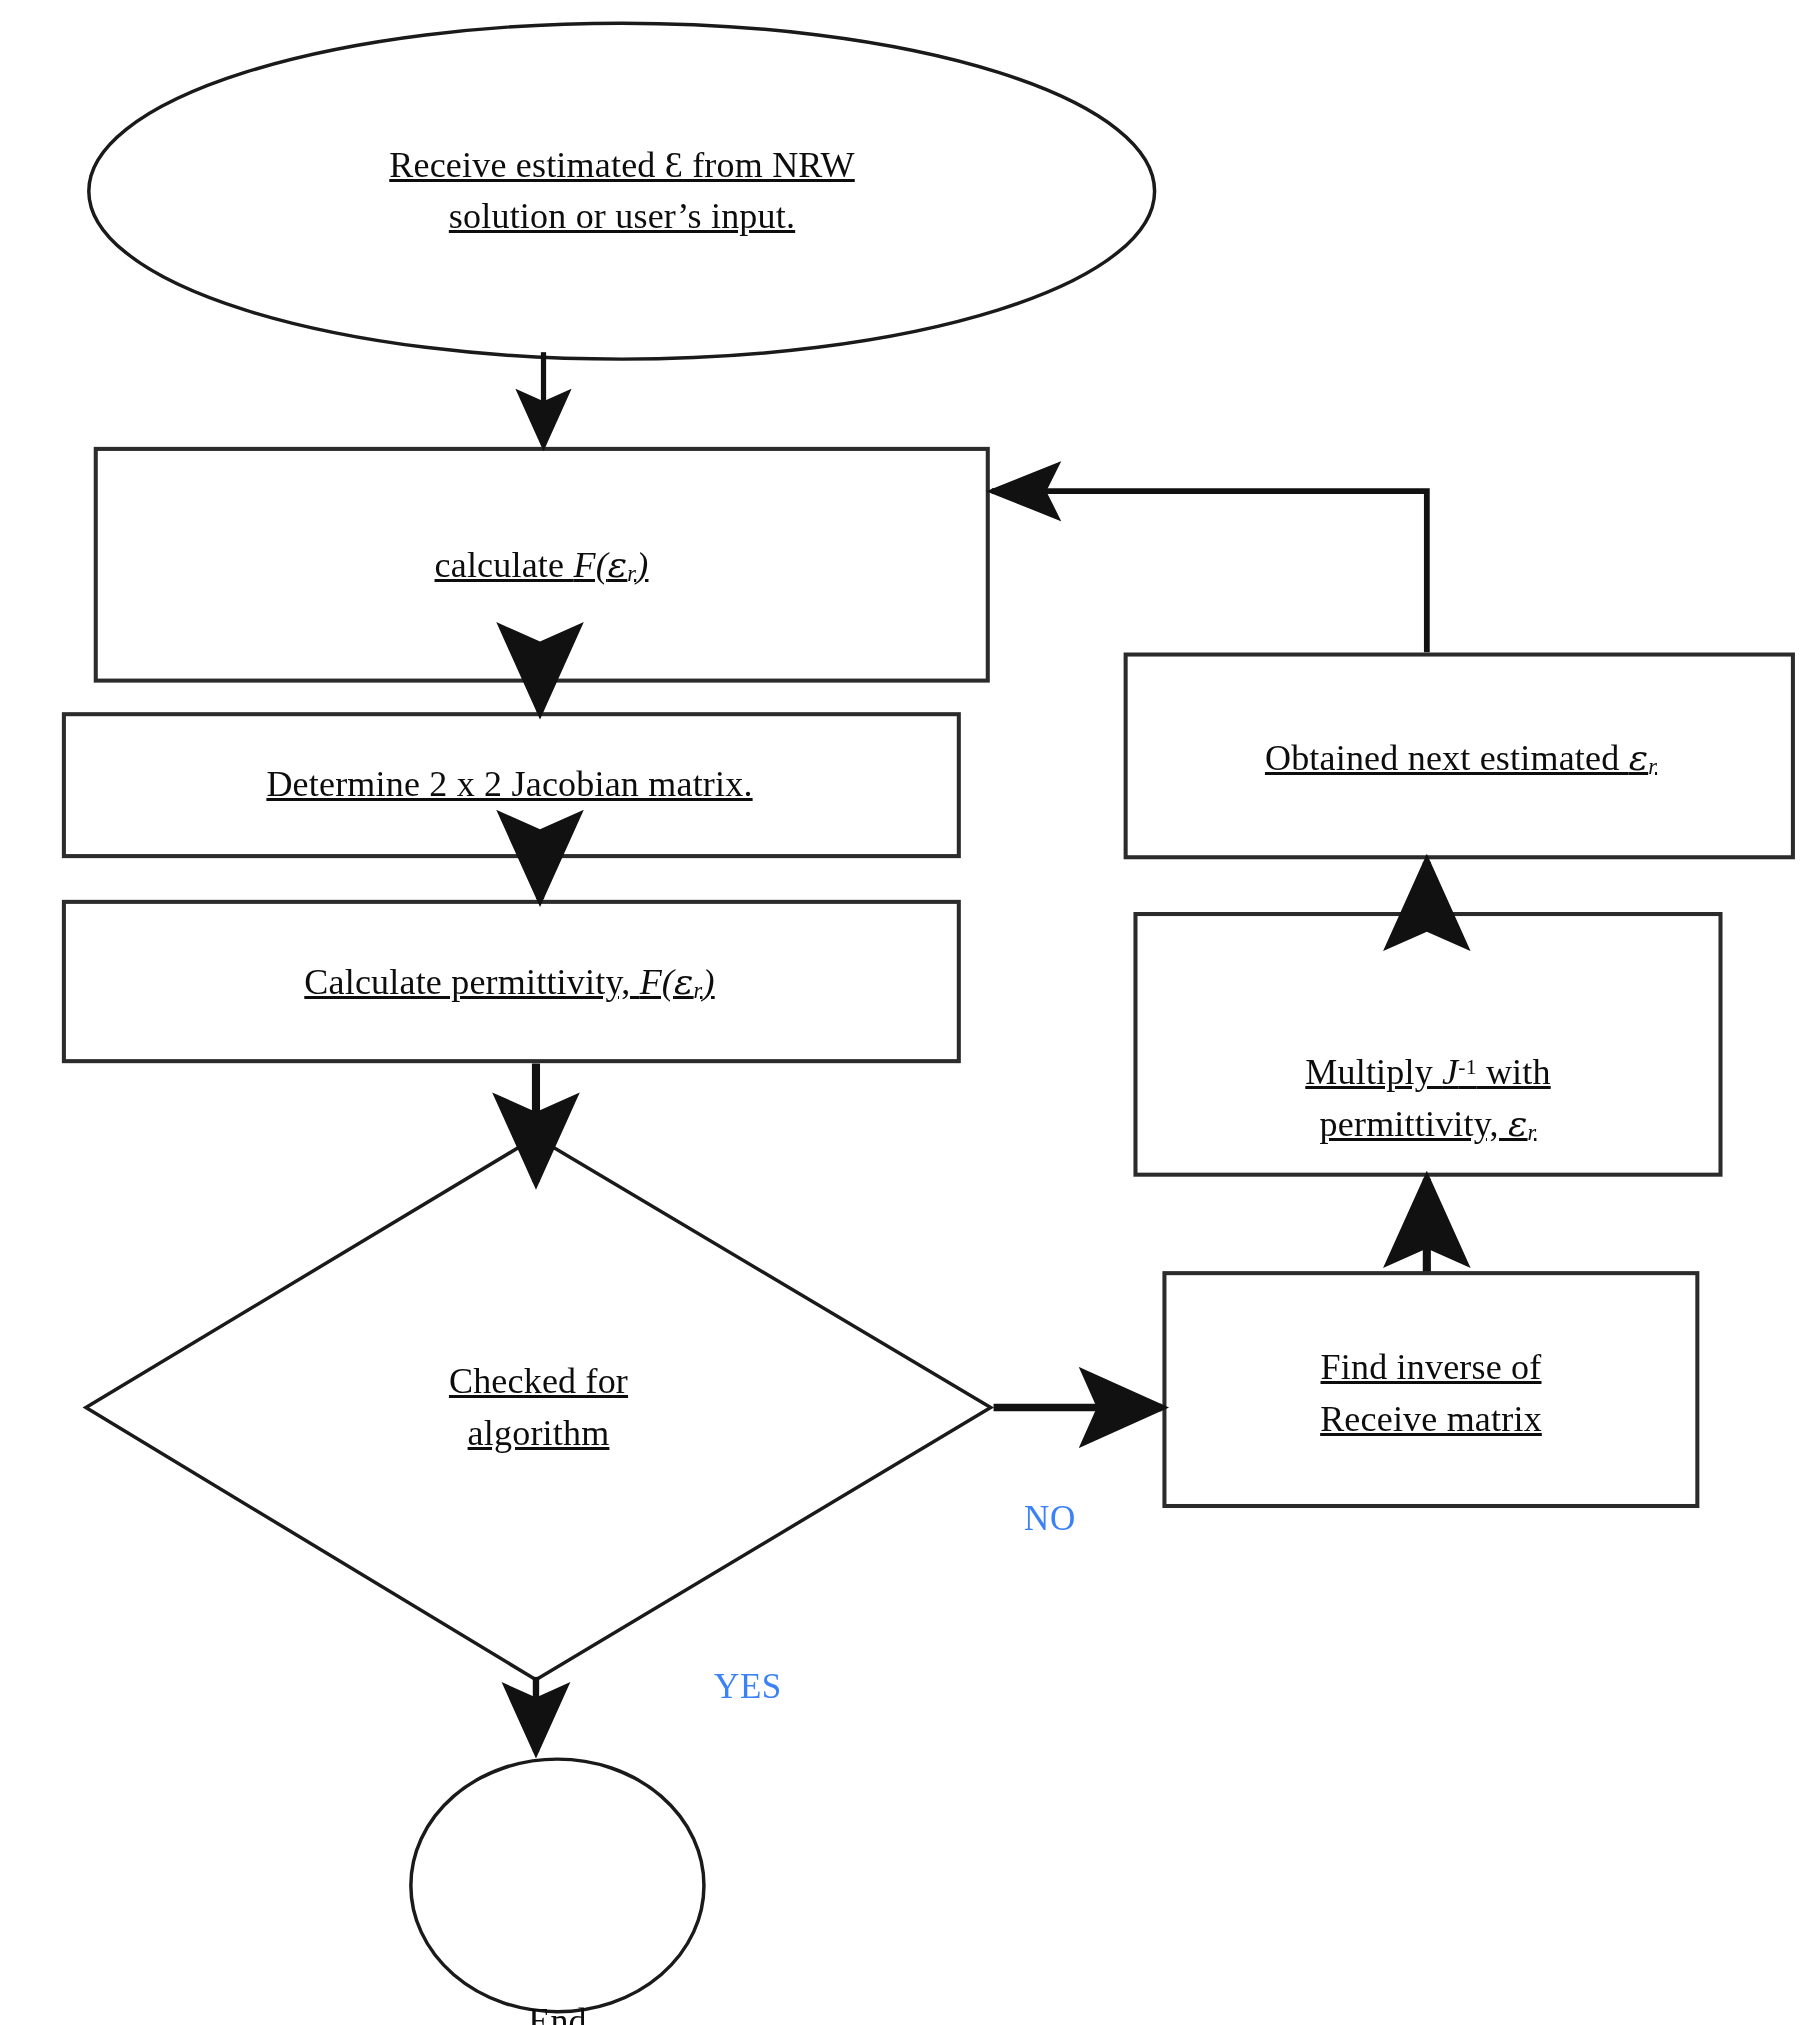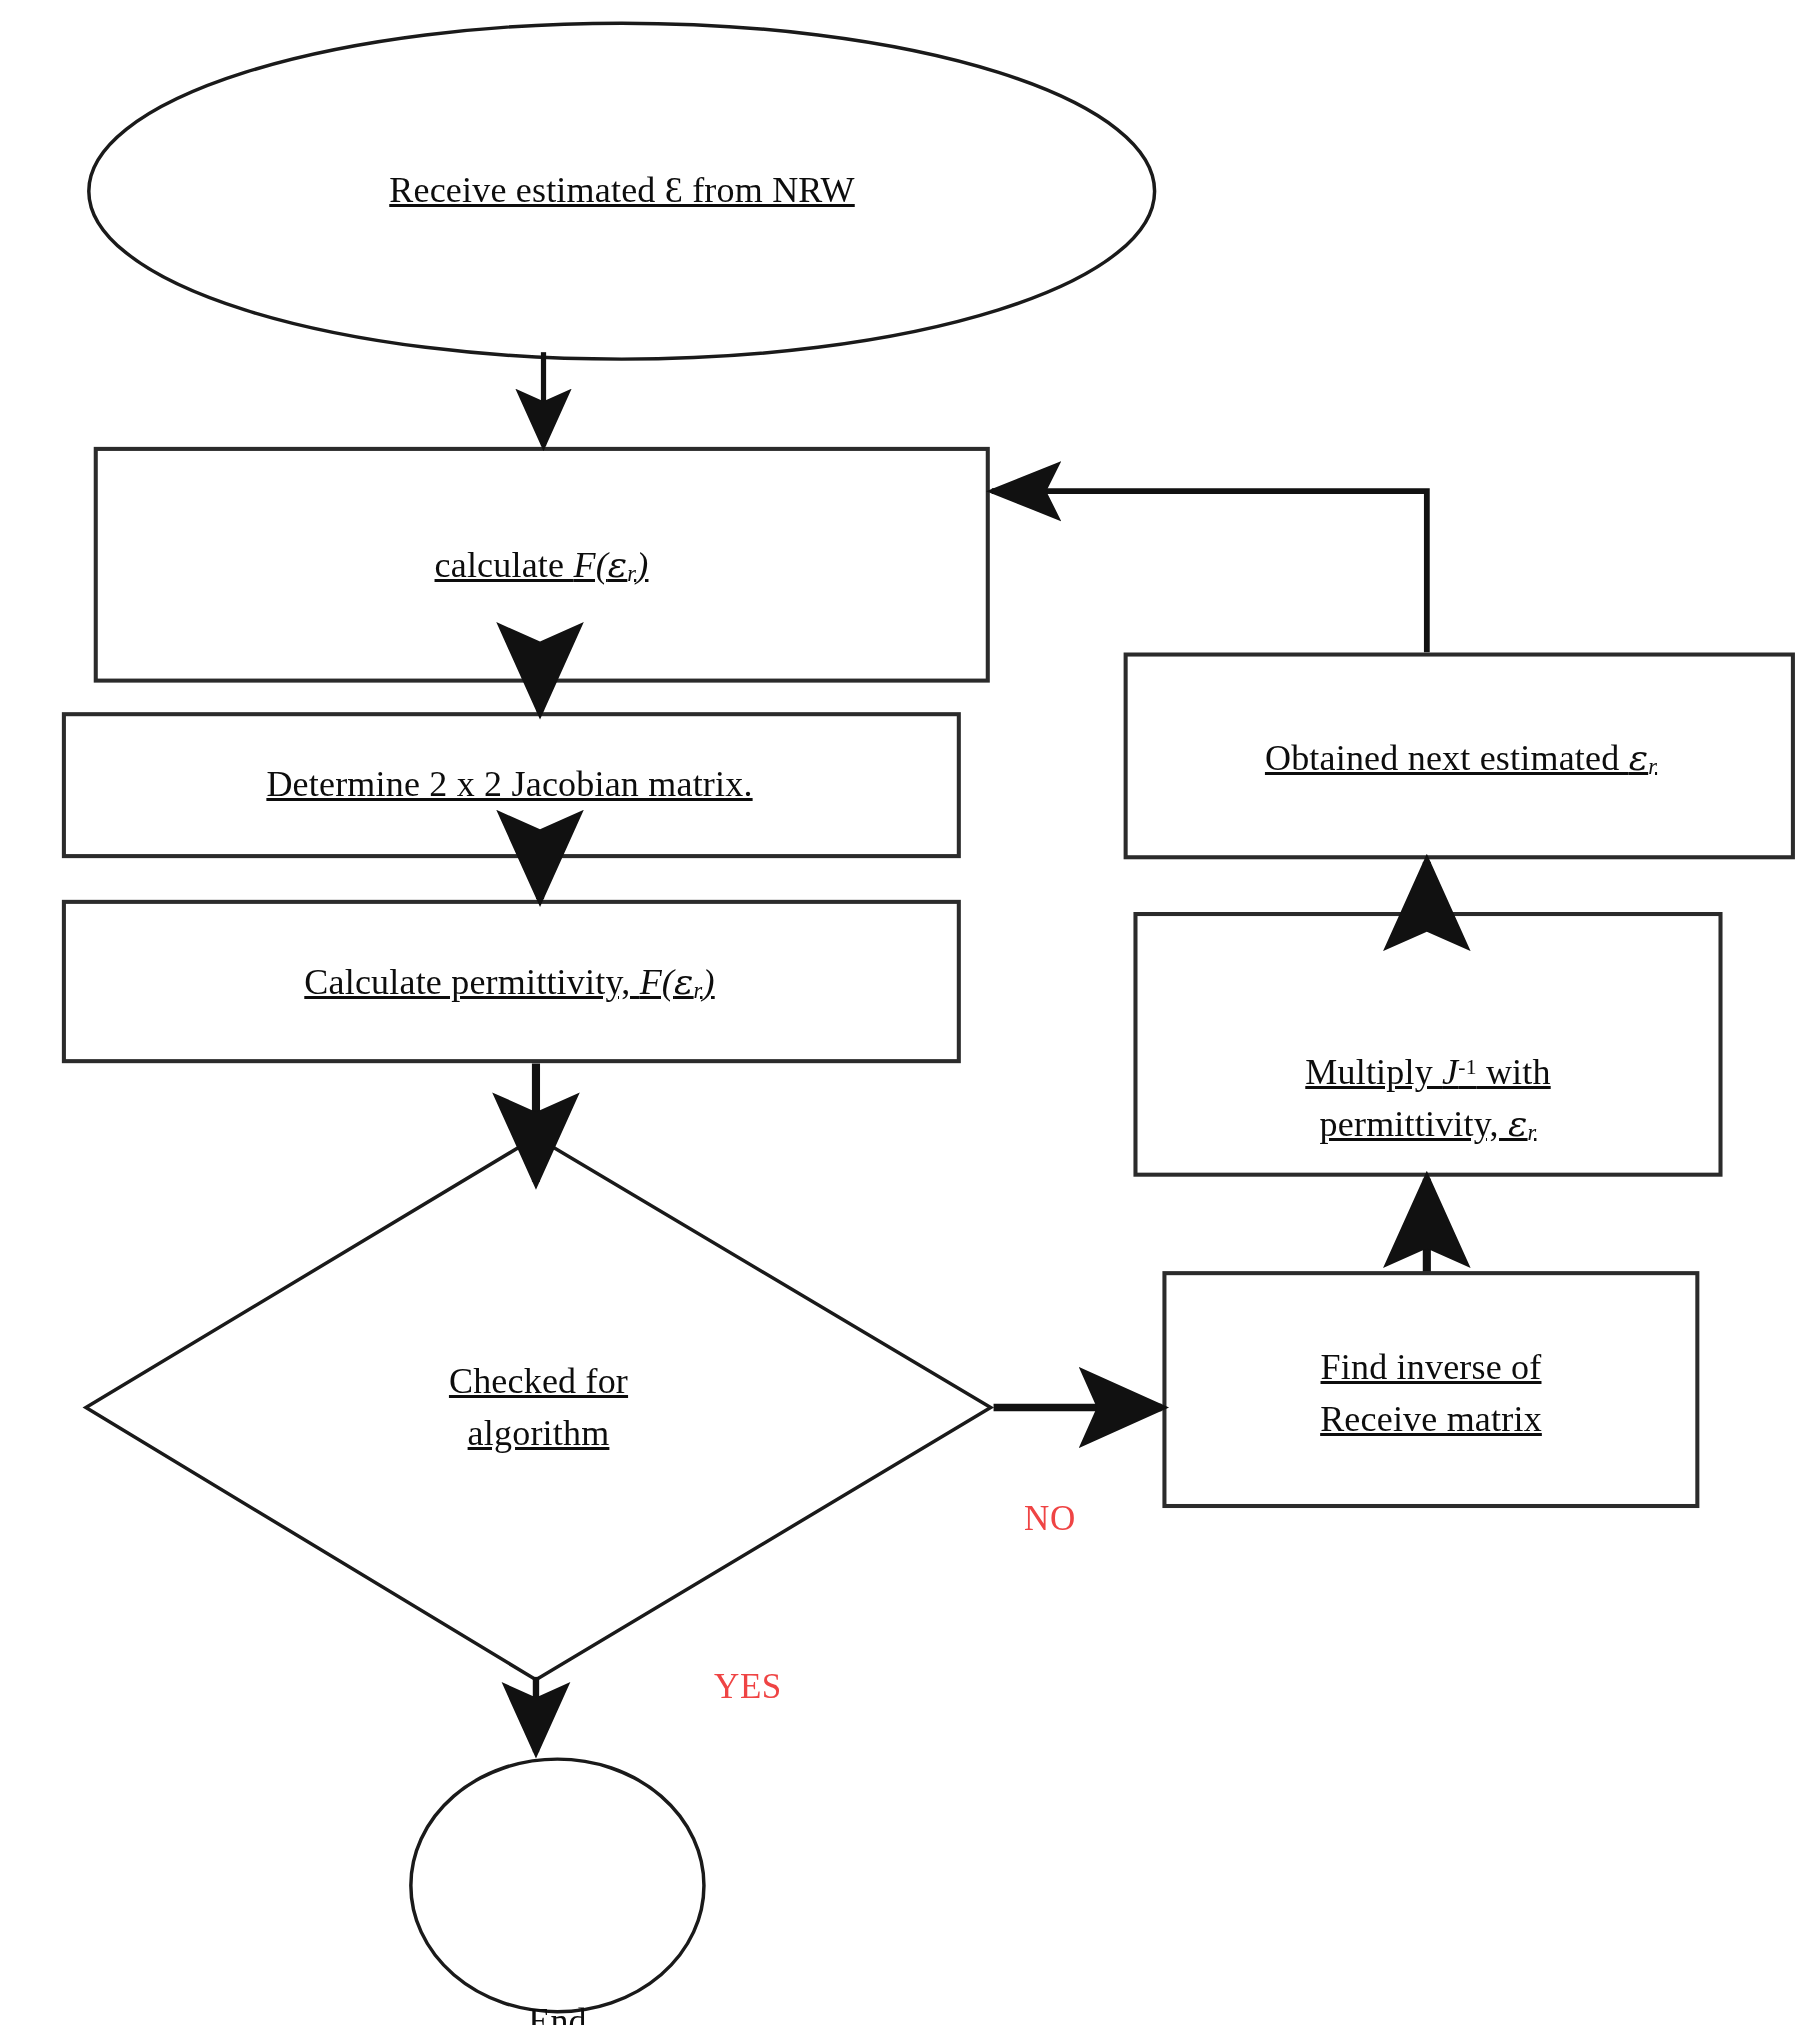--- a/index.html
+++ b/index.html
@@ -33,21 +33,21 @@
     font-family: "Liberation Serif", "DejaVu Serif", serif;
     font-size: 36px;
     line-height: 1.42;
     letter-spacing: 0.2px;
     white-space: pre-line;
     pointer-events: none;
     text-decoration: underline;
   }
   .edge-label {
     position: absolute;
-    color: #ef4444;
+    color: #3b82f6;
     font-family: "Liberation Serif", "DejaVu Serif", serif;
     font-size: 35px;
     letter-spacing: 0.6px;
   }
   .lbl-line { display: block; }
   .math-i { font-style: italic; }
   .eps { font-style: italic; font-family: "DejaVu Serif", serif; }
   sub { font-size: 0.62em; vertical-align: -0.18em; font-style: italic; }
   sup { font-size: 0.6em; vertical-align: 0.45em; font-style: normal; }
 </style>
@@ -98,20 +98,21 @@
 
     <line x1="2463" y1="2195" x2="2463" y2="2035" stroke="#111111" stroke-width="14" marker-end="url(#arrowSolid)"></line>
 
     <line x1="2463" y1="1573" x2="2463" y2="1488" stroke="#111111" stroke-width="14" marker-end="url(#arrowSolid)"></line>
 
     <path d="M 2463 1126 L 2463 848 L 1712 848" fill="none" stroke="#111111" stroke-width="10" marker-end="url(#arrowThin)"></path>
   </svg>
 
   <div class="node-label" style="left:147px; top:110px; width:950px; height:162px;">
     <span class="lbl-line">Receive estimated Ɛ  from NRW</span>
+    <span class="lbl-line">solution or user’s input.</span>
   </div>
 
   <div class="node-label" style="left:107px; top:504px; width:869px; height:122px;">
     <span class="lbl-line"><span>calculate  </span><span class="math-i">F(<span class="eps">ε</span><sub>r</sub>)</span></span>
   </div>
 
   <div class="node-label" style="left:75px; top:741px; width:869px; height:87px;">
     <span class="lbl-line">Determine 2 x 2 Jacobian matrix.</span>
   </div>
 

